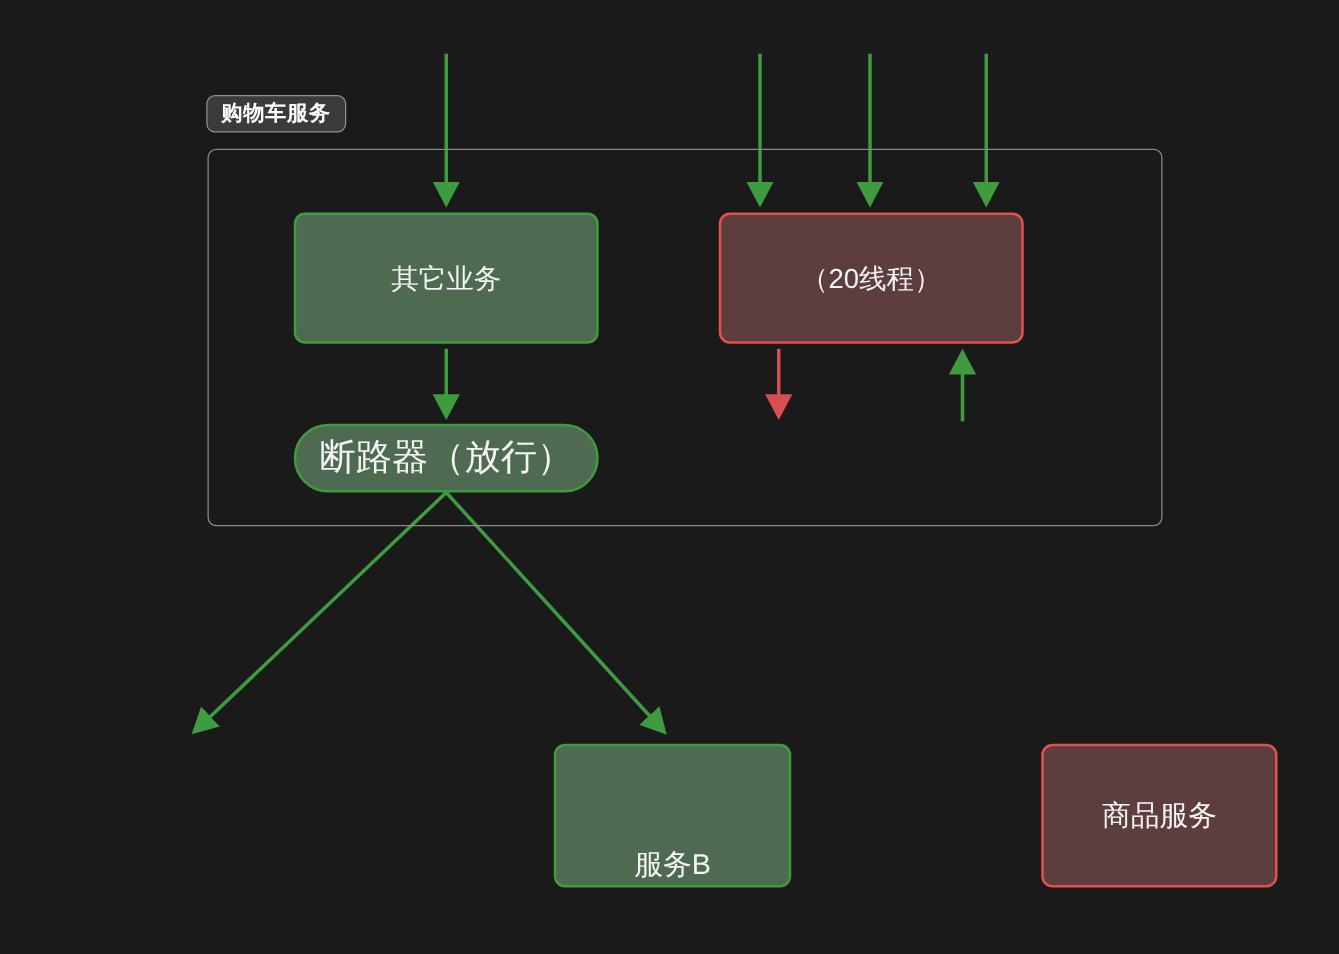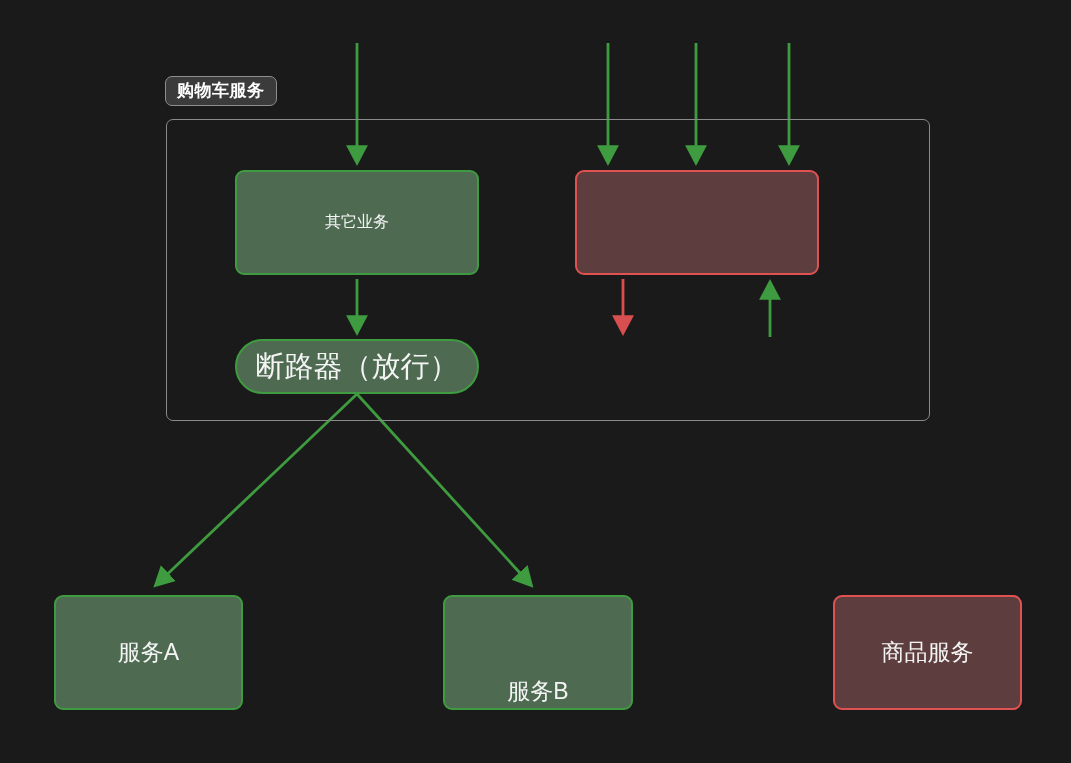--- a/index.html
+++ b/index.html
@@ -85,21 +85,21 @@
     background: #5d3d3d;
     border: 2.5px solid #e05252;
   }
 
   .rect-node { border-radius: 9px; }
   .pill-node { border-radius: 999px; }
 
   
   #node-other-biz {
     left: 235px; top: 170px; width: 244px; height: 105px;
-    font-size: 16px;
+    font-size: 22px;
     justify-content: center;
   }
   #node-query-cart {
     left: 575px; top: 170px; width: 244px; height: 105px;
     font-size: 22px;
   }
   #node-breaker-pass {
     left: 235px; top: 339px; width: 244px; height: 55px;
     font-size: 29px;
   }
@@ -150,30 +150,28 @@
   </svg>
 
   <div class="group-box"></div>
   <div class="group-label">购物车服务</div>
 
   <div id="node-other-biz" class="node rect-node green">
     <span class="line">其它业务</span>
   </div>
 
   <div id="node-query-cart" class="node rect-node red">
+    <span class="line">（20线程）</span>
   </div>
 
   <div id="node-breaker-pass" class="node pill-node green">
     <span class="line">断路器（放行）</span>
   </div>
 
 
-  <div id="node-service-a" class="node rect-node green">
-    <span class="line">服务A</span>
-  </div>
 
   <div id="node-service-b" class="node rect-node green">
     <span class="line">服务B</span>
   </div>
 
   <div id="node-product-service" class="node rect-node red">
     <span class="line">商品服务</span>
   </div>
 
 </div>

